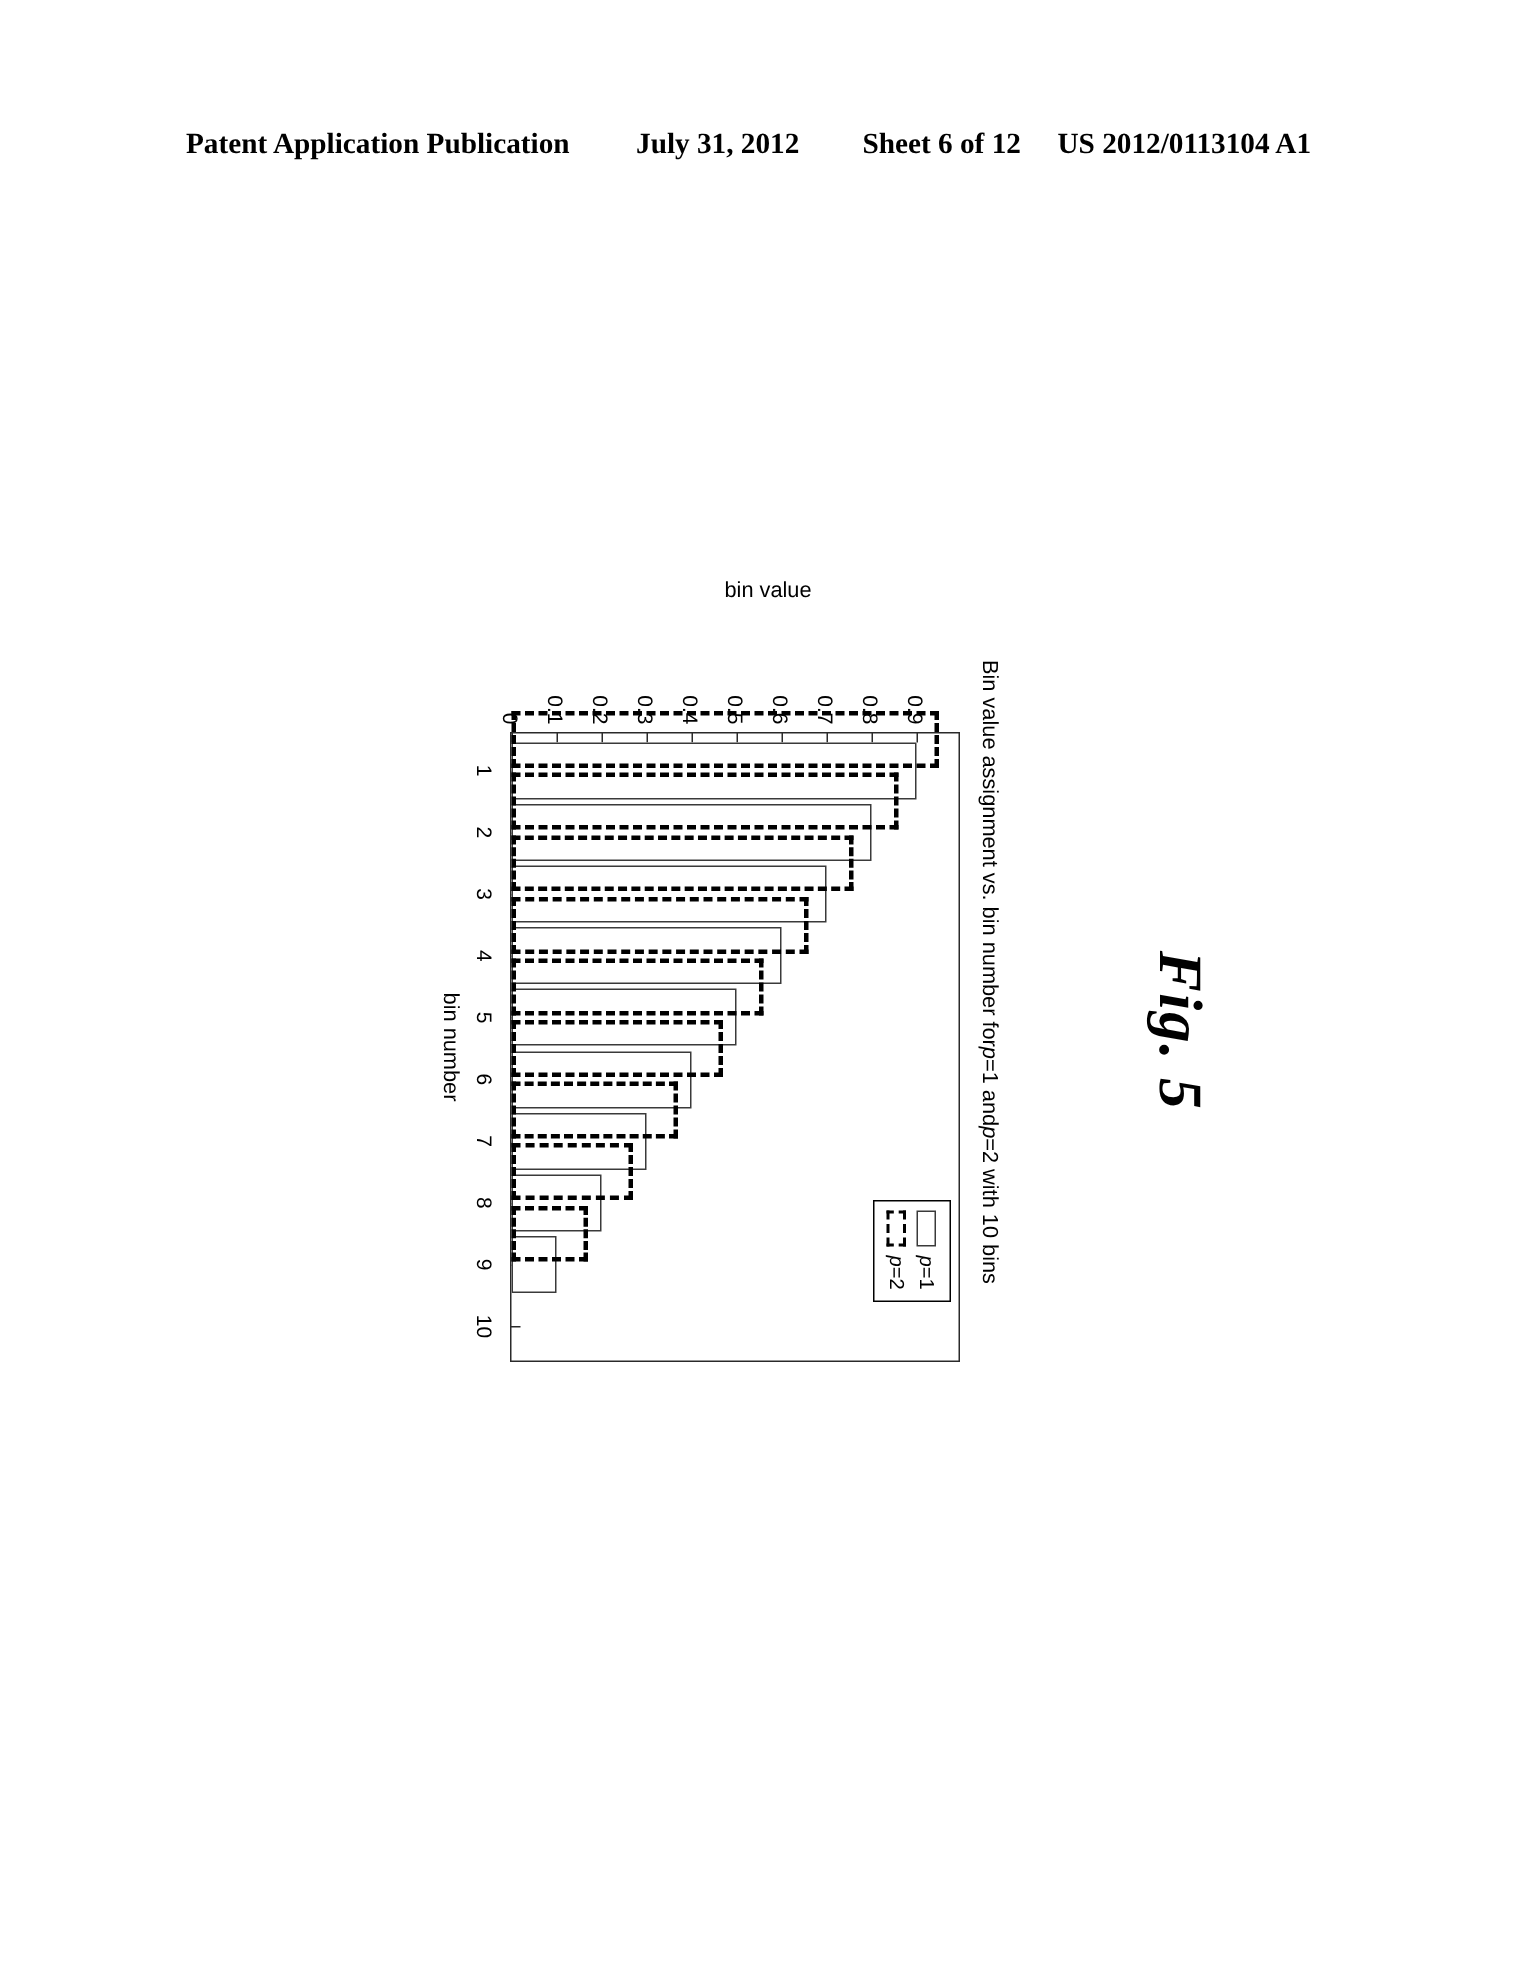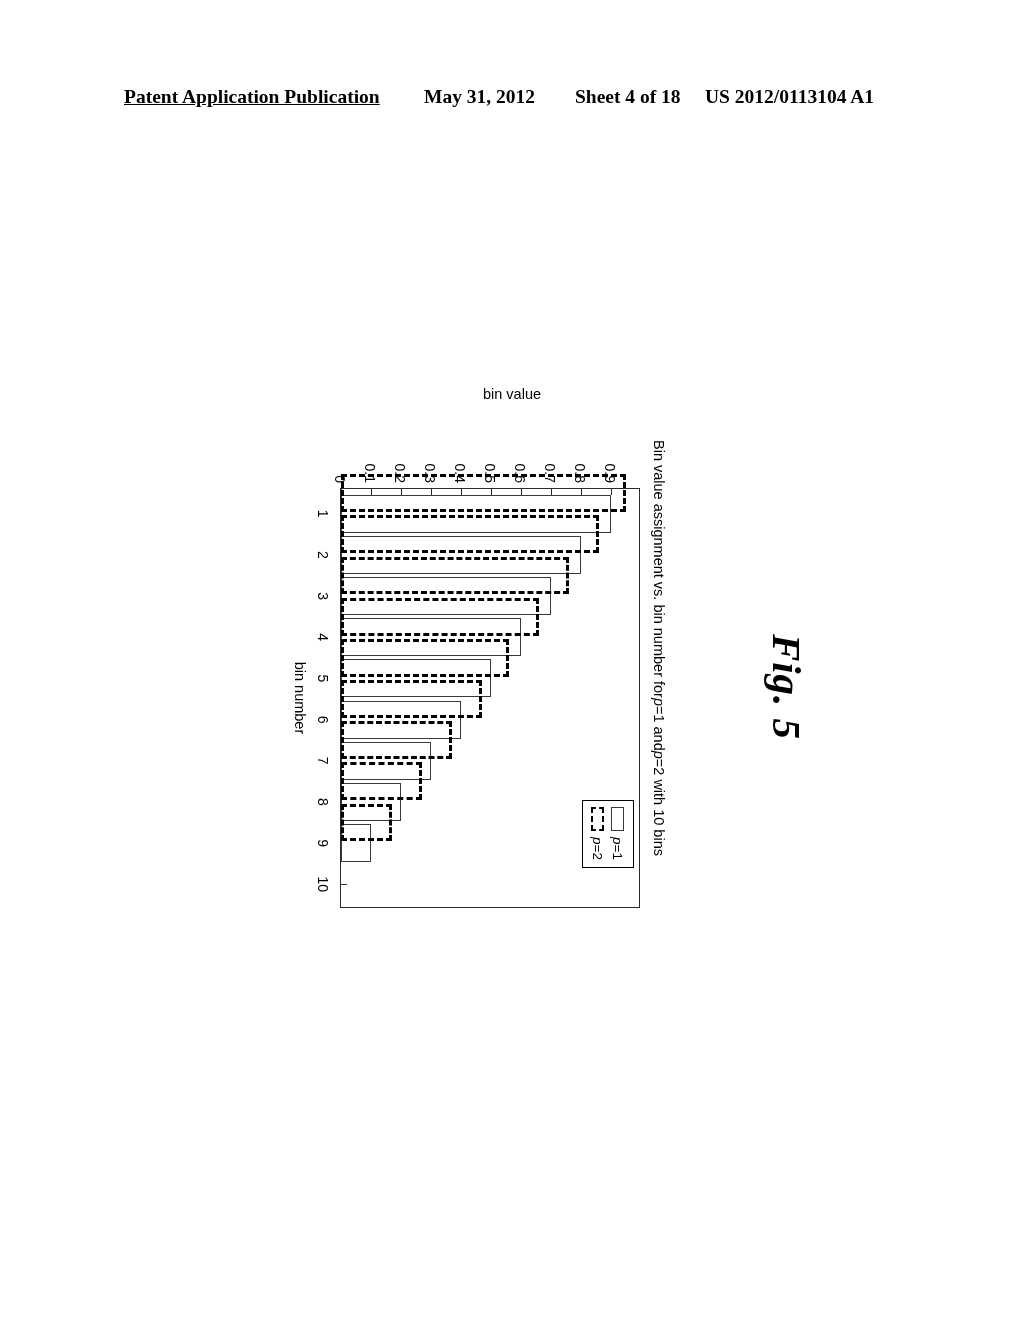--- a/index.html
+++ b/index.html
@@ -9,21 +9,21 @@
     position:relative;overflow:hidden;
   }
 
   
   #patent-header{
     position:absolute;left:0;top:86px;width:1024px;height:30px;
     display:flex;align-items:baseline;
     font-family:"Liberation Serif",serif;
     font-weight:bold;font-size:19.5px;color:#000;
   }
-  #patent-header .h-pub{position:absolute;left:124px;white-space:nowrap;text-decoration:underline;}
+  #patent-header .h-pub{position:absolute;left:124px;white-space:nowrap;}
   #patent-header .h-date{position:absolute;left:424px;white-space:nowrap;}
   #patent-header .h-sheet{position:absolute;left:575px;white-space:nowrap;}
   #patent-header .h-num{position:absolute;left:705px;white-space:nowrap;}
 
   
   #fig-caption{
     position:absolute;left:712px;top:612px;
     width:150px;height:150px;
     display:flex;align-items:center;justify-content:center;
     transform:rotate(90deg);
@@ -130,22 +130,22 @@
     font-family:"Liberation Sans",sans-serif;font-size:13.5px;color:#000;
     white-space:nowrap;
   }
   .legend-label i{font-style:italic;}
 </style>
 </head>
 <body>
 
 <div id="patent-header">
   <span class="h-pub">Patent Application Publication</span>
-  <span class="h-date">May 31, 2012</span>
-  <span class="h-sheet">Sheet 4 of 18</span>
+  <span class="h-date">July 31, 2012</span>
+  <span class="h-sheet">Sheet 6 of 12</span>
   <span class="h-num">US 2012/0113104 A1</span>
 </div>
 
 <div id="fig-caption">Fig. 5</div>
 
 <div id="chart-rotor">
   <div id="chart-frame">
 
     <div class="chart-title">
       <span>Bin value assignment vs. bin number for </span>

